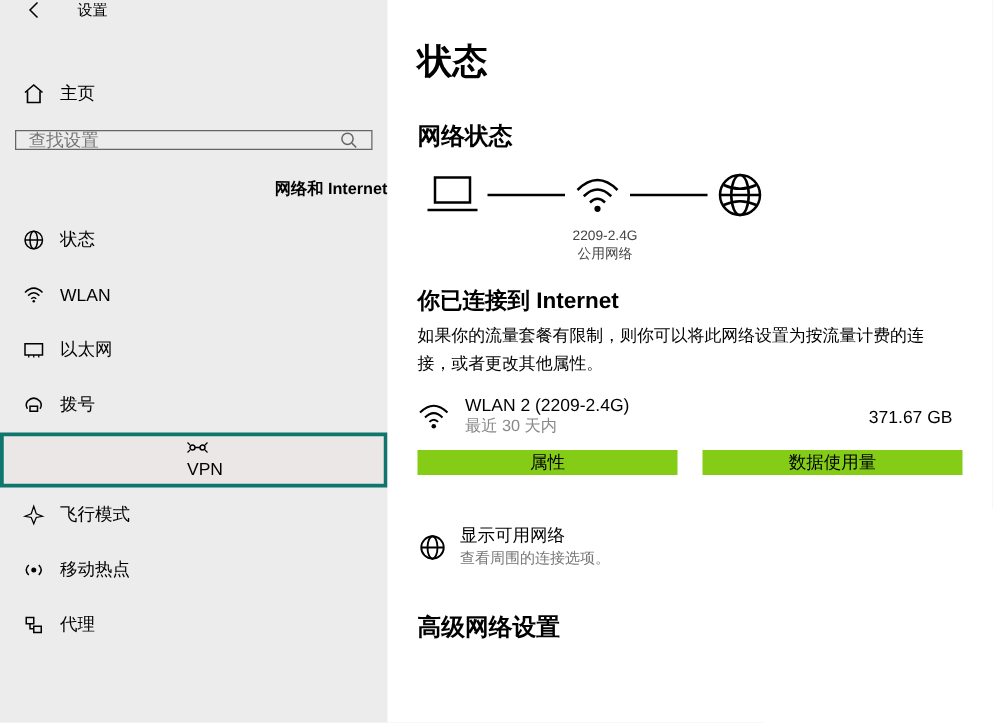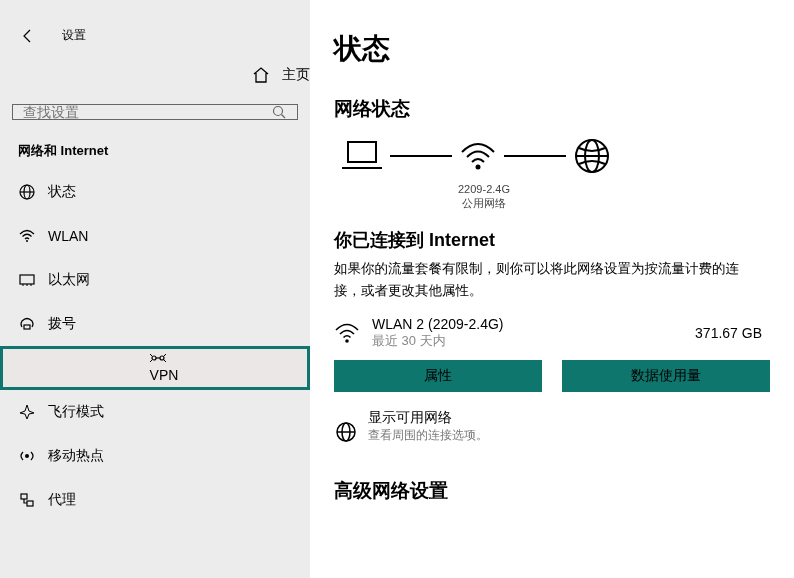--- a/index.html
+++ b/index.html
@@ -14,45 +14,45 @@
 }
 .layout { display: flex; height: 100%; }
 .sidebar {
   width: 310px;
   flex-shrink: 0;
   background: #ececec;
 }
 .topbar {
   height: 44px;
   display: flex;
-  align-items: flex-end;
+  align-items: flex-start;
   padding-left: 20px;
 }
 .back { width: 20px; font-size: 16px; color: #000; }
 .app-title { margin-left: 22px; font-size: 12px; }
 .home-row {
   display: flex; align-items: center;
-  height: 38px; padding-left: 18px; margin-top: 12px; justify-content: flex-end;
+  height: 38px; padding-left: 18px; margin-top: 12px;
 }
 .home-icon { width: 30px; }
 .search-wrap { padding: 10px 12px 0 12px; }
 .search {
   width: 100%; height: 16px;
   border: 1px solid #666;
   background: #ececec;
   display: flex; align-items: center;
   padding: 0 10px;
 }
 .search-input {
   flex: 1; border: none; background: transparent;
   outline: none; font-size: 14px; color: #777;
 }
 .section-label {
   padding: 22px 0 10px 18px;
-  font-size: 13px; font-weight: 600;
+  font-size: 13px; font-weight: 600; text-align: right;
 }
 .nav-item {
   display: flex; align-items: center;
   height: 44px; padding-left: 18px;
   cursor: default;
 }
 .nav-item .icon { width: 30px; color: #000; }
 .nav-item.selected {
   border: 3px solid #0f766e;
   background: rgba(243,123,123,0.04);
@@ -73,25 +73,25 @@
 .dlabel { text-align: center; font-size: 11px; color: #444; line-height: 14px; margin-top: 6px; margin-left: 100px; width: 100px; }
 .status-sub { font-size: 18px; font-weight: 600; margin-top: 18px; }
 .desc { font-size: 13.5px; color: #000; margin-top: 6px; line-height: 22px; max-width: 410px; }
 .conn-row { display: flex; align-items: center; margin-top: 14px; }
 .conn-text { margin-left: 12px; flex: 1; }
 .conn-name { font-size: 14px; }
 .conn-sub { font-size: 13px; color: #888; }
 .conn-right { font-size: 14px; margin-right: 8px; }
 .btn-row { display: flex; gap: 20px; margin-top: 10px; }
 .btn {
-  flex: 1; height: 32px; background: #0f766e;
+  flex: 1; height: 20px; background: #84cc16;
   border: none; font-size: 14px;
   display: flex; align-items: center; justify-content: center; font-family: Liberation Serif, serif;
 }
-.link-row { display: flex; align-items: flex-end; margin-top: 17px; }
+.link-row { display: flex; align-items: center; margin-top: 40px; }
 .link-icon { width: 34px; }
 .link-title { font-size: 14px; }
 .link-sub { font-size: 12px; color: #777; font-family: Liberation Mono, monospace; }
 .adv { font-size: 19px; font-weight: 600; margin-top: 34px; }
 svg { display: block; }
 </style>
 </head>
 <body>
 
 <div class="layout">

